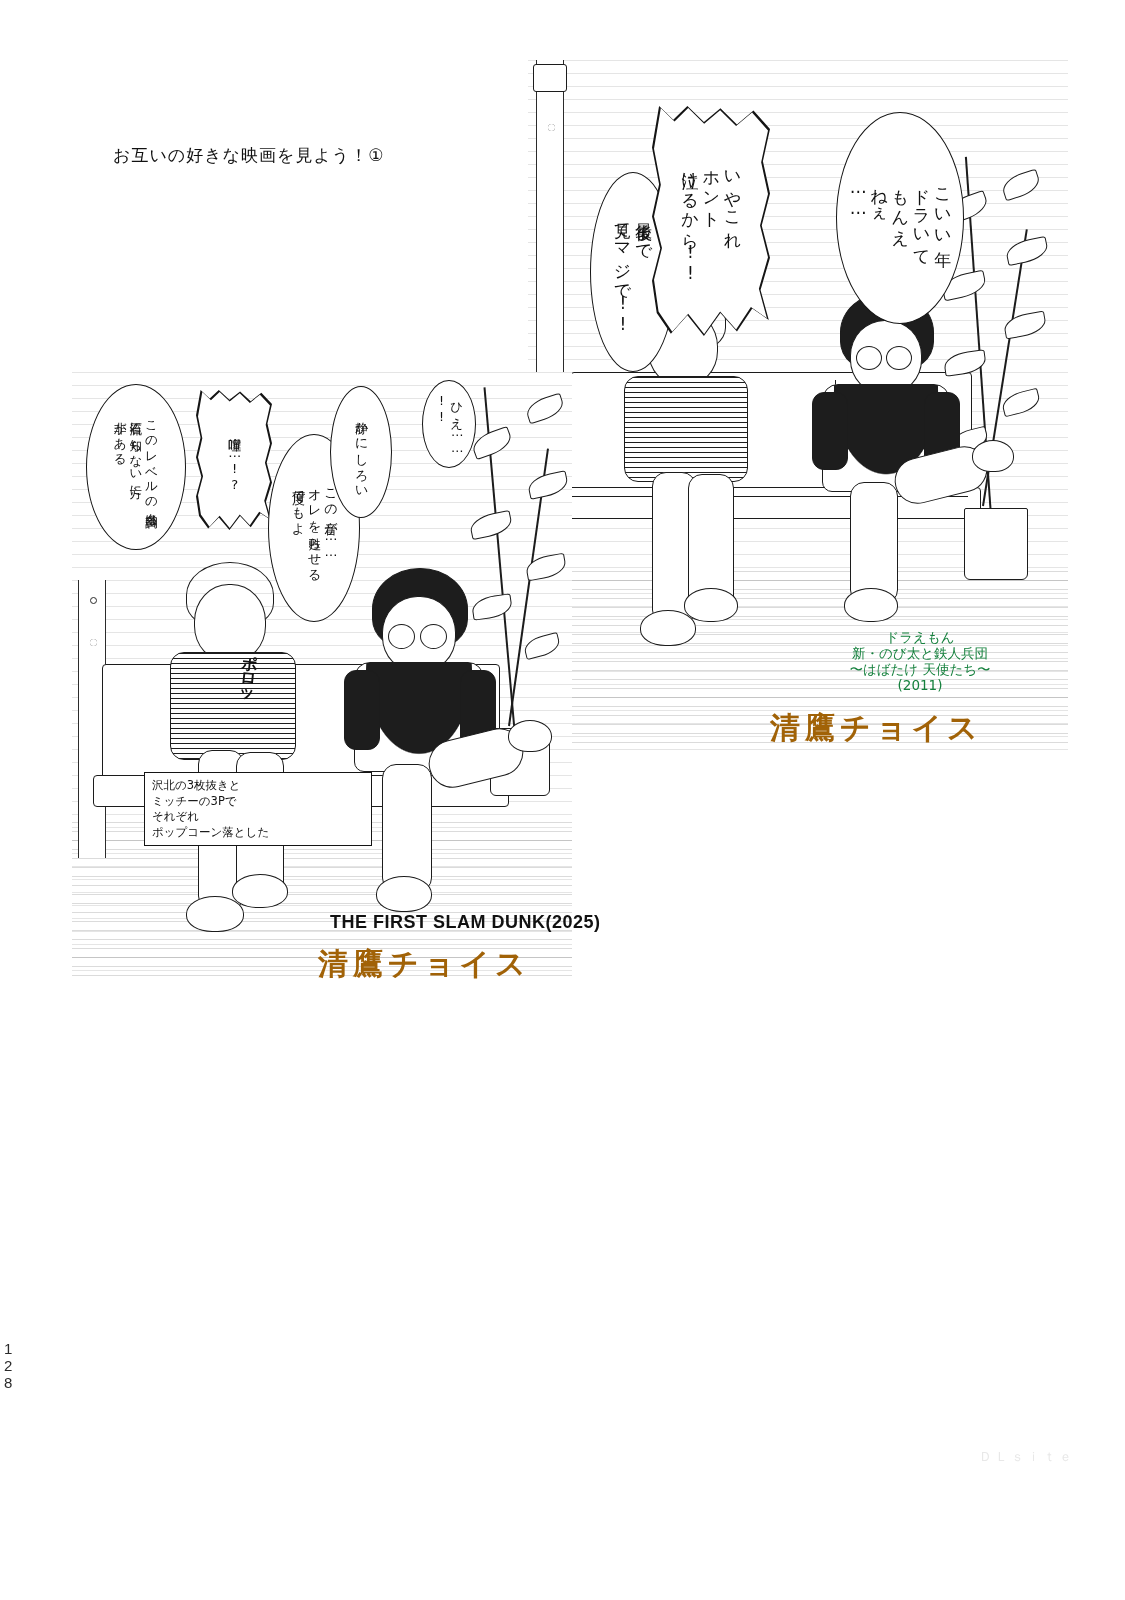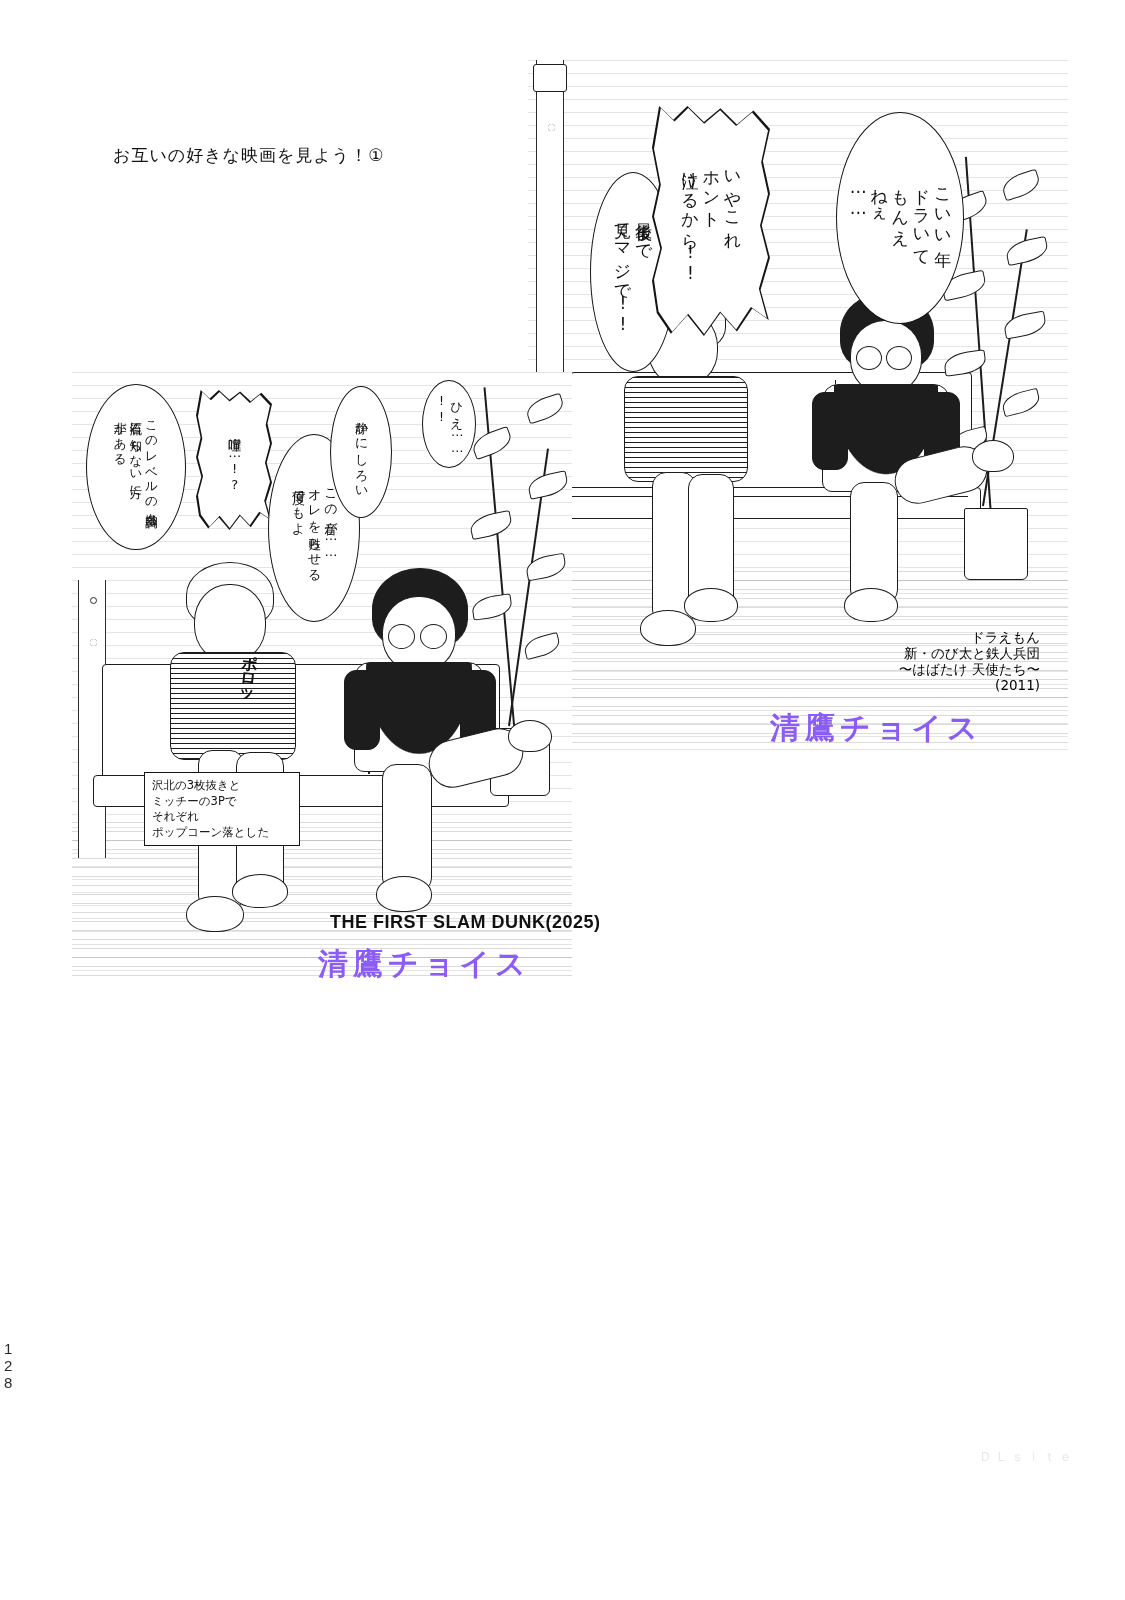--- a/index.html
+++ b/index.html
@@ -236,30 +236,30 @@
     font-family: "Liberation Sans", sans-serif;
     font-weight: bold;
     letter-spacing: 0.5px;
     color: #111;
     white-space: nowrap;
   }
   .caption-jp {
     position: absolute;
     font-family: "DejaVu Sans", sans-serif;
     line-height: 1.18;
-    text-align: right;
-    color: #000000;
+    text-align: center;
+    color: #15803d;
     white-space: pre-line;
   }
   .signature {
     position: absolute;
     font-family: "DejaVu Sans", sans-serif;
     font-weight: bold;
     letter-spacing: 5px;
-    color: #8b5cf6;
+    color: #a16207;
     white-space: nowrap;
   }
   .sfx {
     position: absolute;
     font-family: "DejaVu Sans", sans-serif;
     font-weight: bold;
     color: #111;
     writing-mode: vertical-rl;
     text-orientation: upright;
     letter-spacing: 0px;
@@ -411,21 +411,21 @@
     <div class="sleeve" style="left:-6px; top:102px; width:34px; height:78px;"></div>
     <div class="sleeve" style="left:110px; top:102px; width:34px; height:78px;"></div>
     <div class="leg" style="left:32px; top:196px; width:48px; height:126px;"></div>
     <div class="leg" style="left:78px; top:166px; width:94px; height:46px; transform:rotate(-14deg); border-radius:24px;"></div>
     <div class="shoe" style="left:158px; top:152px; width:42px; height:30px;"></div>
     <div class="shoe" style="left:26px; top:308px; width:54px; height:34px;"></div>
   </div>
 
   <div class="sfx" style="left:166px; top:272px; font-size:16px;">ポロッ</div>
 
-  <div class="narration" style="left:72px; top:400px; width:156px; font-size:11.5px;">沢北の3枚抜きと
+  <div class="narration" style="left:72px; top:400px; width:228px; font-size:11.5px;">沢北の3枚抜きと
 ミッチーの3Pで
 それぞれ
 ポップコーン落とした</div>
 
   <div class="balloon oval" style="left:14px; top:12px; width:100px; height:166px;">
     <div class="vtext" style="font-size:12.5px;">このレベルの名台詞は
 流石に知らない方に
 非がある</div>
   </div>
 

